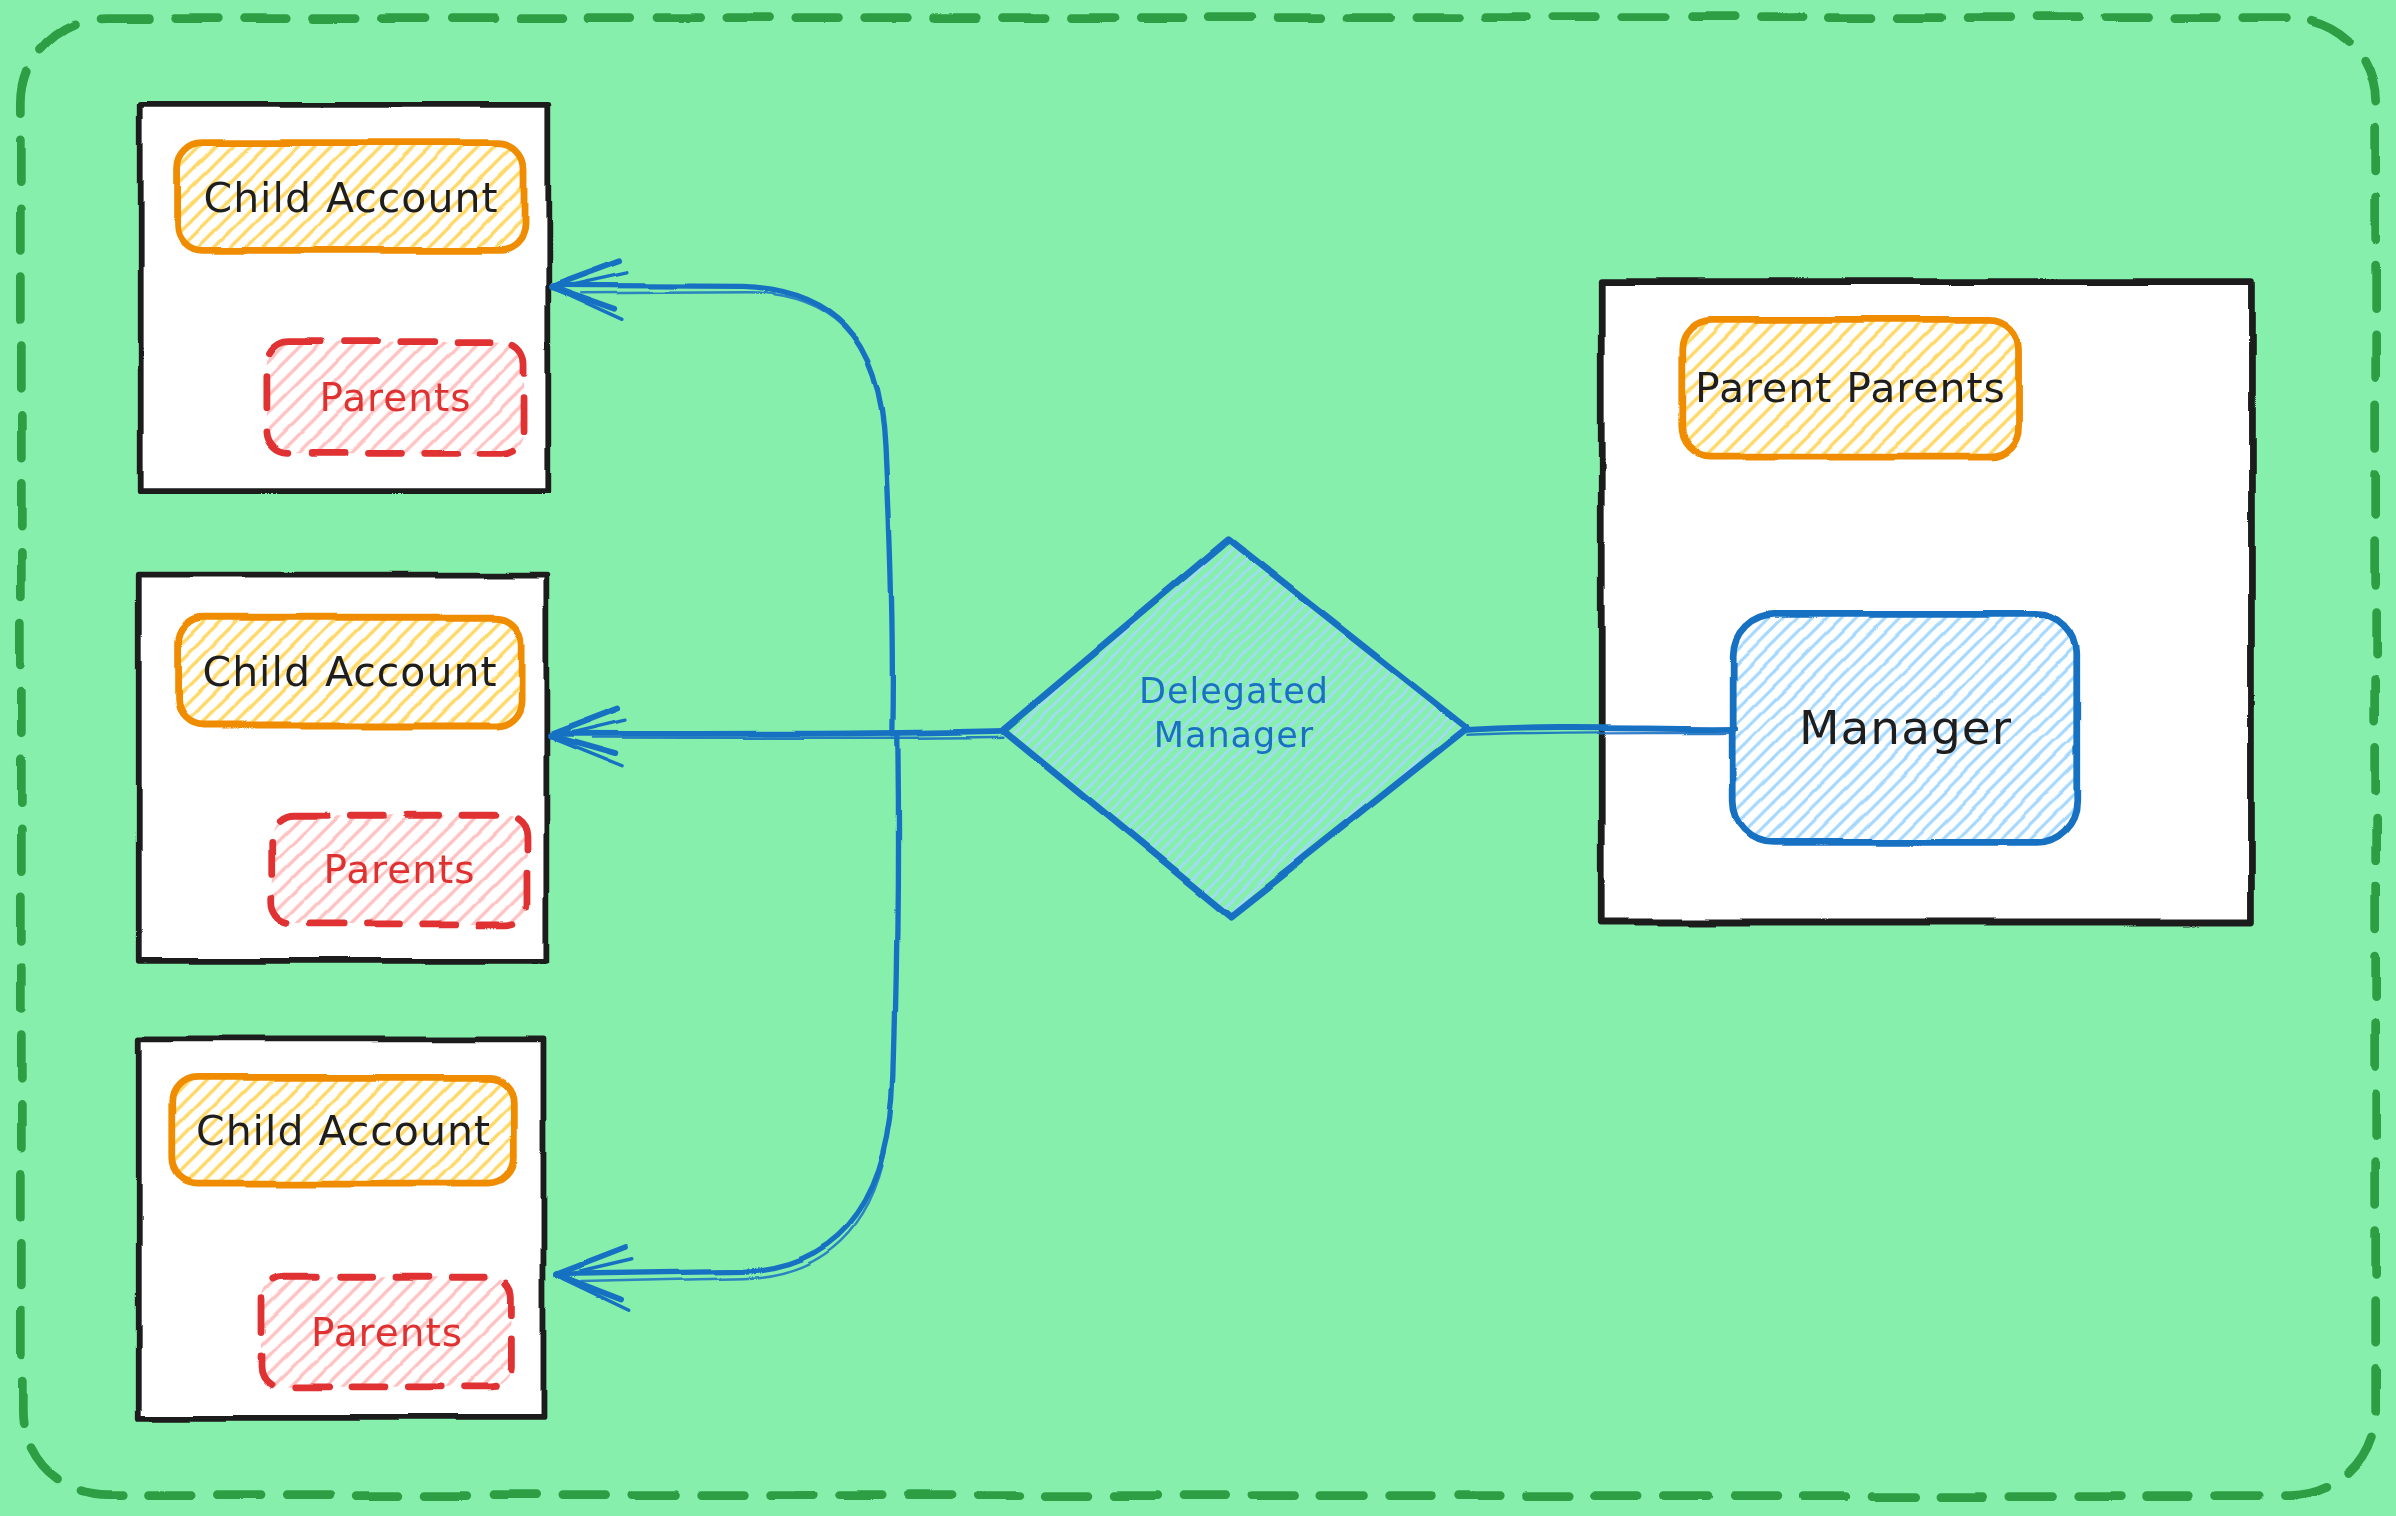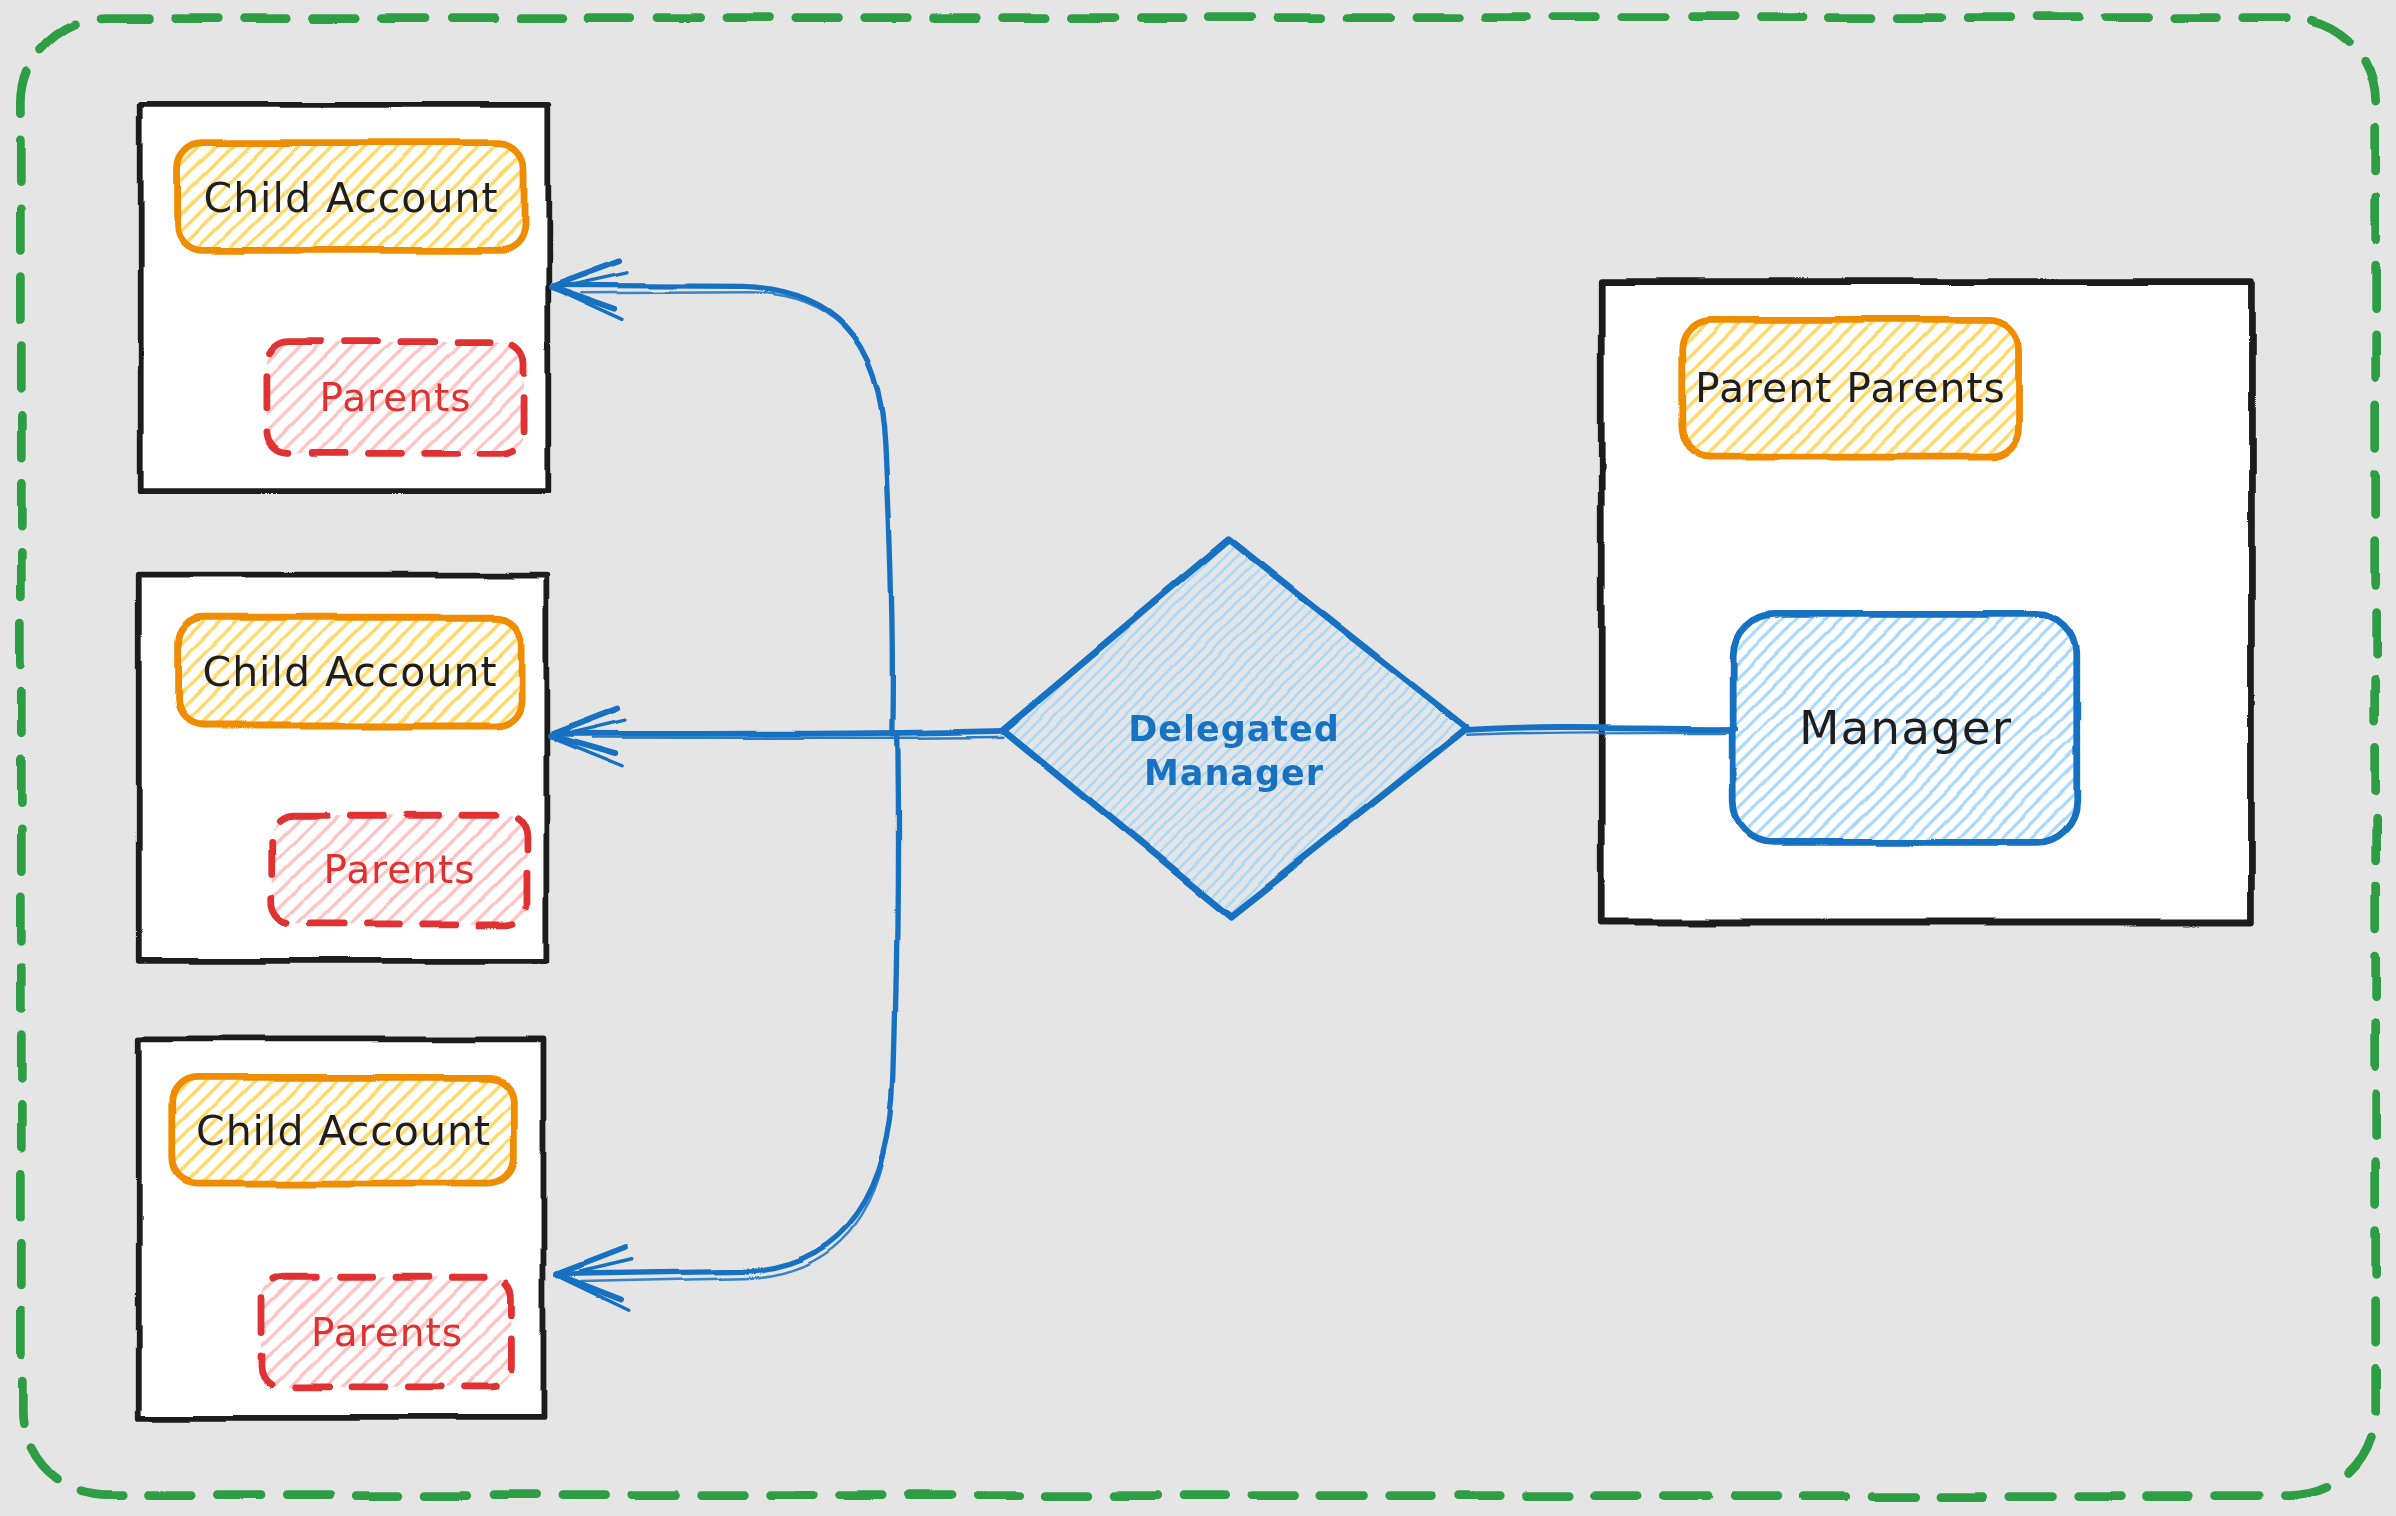--- a/index.html
+++ b/index.html
@@ -4,21 +4,21 @@
 <style>
   html, body {
     margin: 0;
     padding: 0;
     background: #ffffff;
   }
   .canvas {
     position: relative;
     width: 2397px;
     height: 1517px;
-    background: #e5e5e5;
+    background: #86efac;
     overflow: hidden;
     font-family: "DejaVu Sans", "Liberation Sans", sans-serif;
   }
   .canvas svg.scene {
     position: absolute;
     left: 0;
     top: 0;
     width: 2397px;
     height: 1517px;
   }
@@ -151,19 +151,19 @@
 
   <div class="lbl" style="left:178px; top:618px; width:344px; height:107px;">Child Account</div>
   <div class="lbl red" style="left:272px; top:815px; width:255px; height:109px;">Parents</div>
 
   <div class="lbl" style="left:172px; top:1077px; width:343px; height:107px;">Child Account</div>
   <div class="lbl red" style="left:262px; top:1276px; width:250px; height:112px;">Parents</div>
 
   <div class="lbl" style="left:1682px; top:320px; width:337px; height:136px;">Parent Parents</div>
   <div class="lbl manager" style="left:1734px; top:614px; width:343px; height:227px;">Manager</div>
 
-  <div class="lbl blue" style="left:1040px; top:684px; width:388px; height:136px;font-weight:bold;">
+  <div class="lbl blue" style="left:1040px; top:646px; width:388px; height:136px;">
     <span>Delegated</span>
     <span>Manager</span>
   </div>
 
 </div>
 
 
 </body></html>

